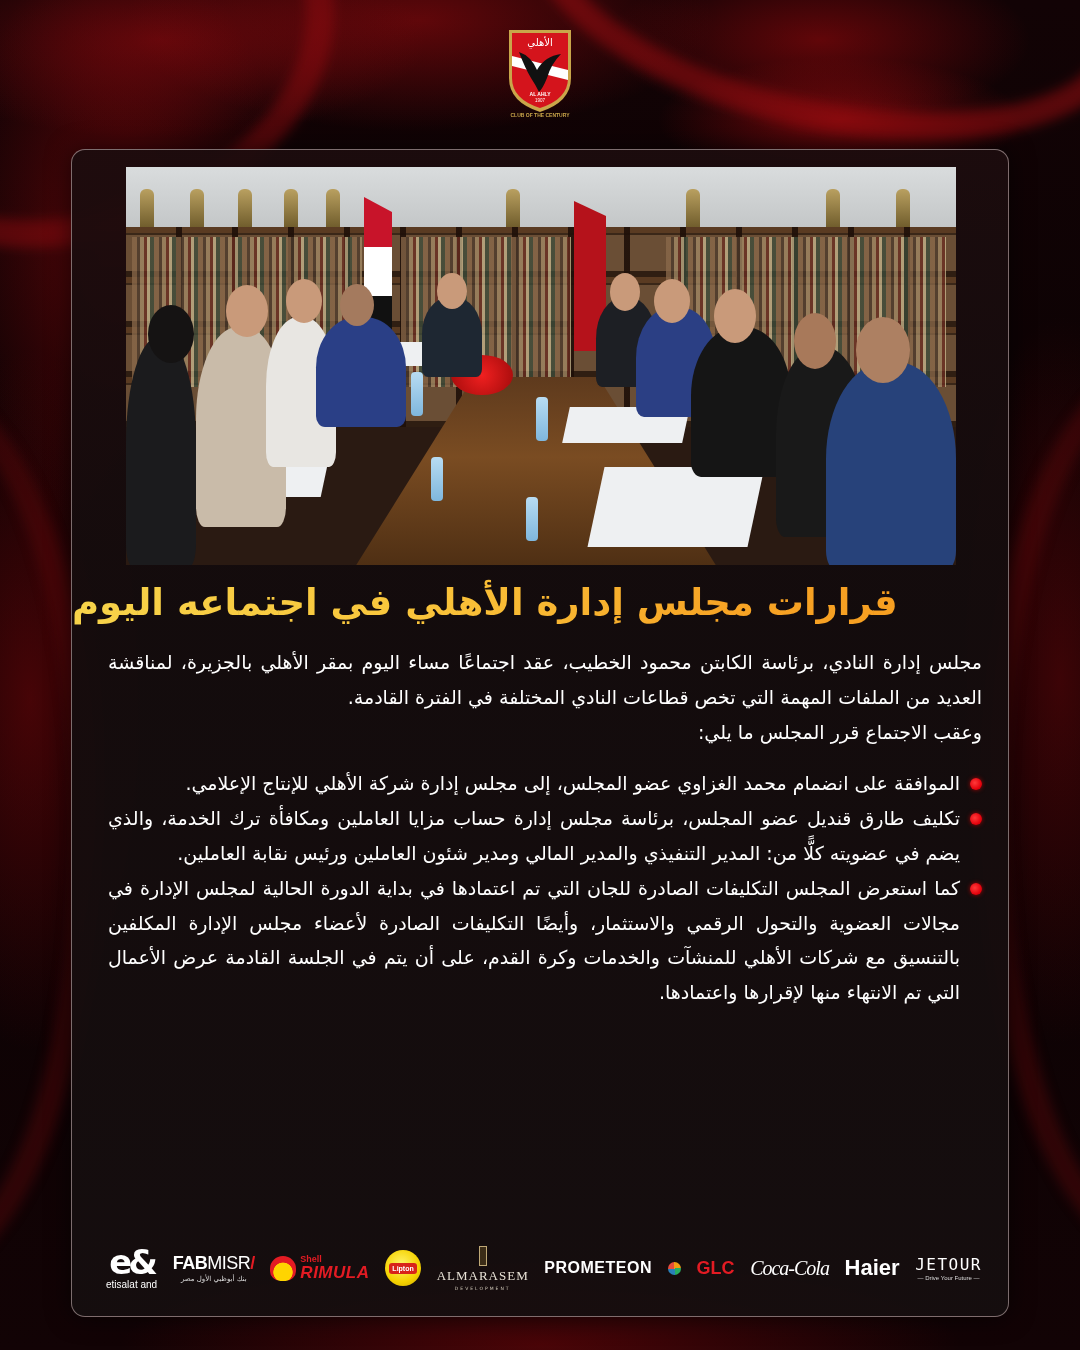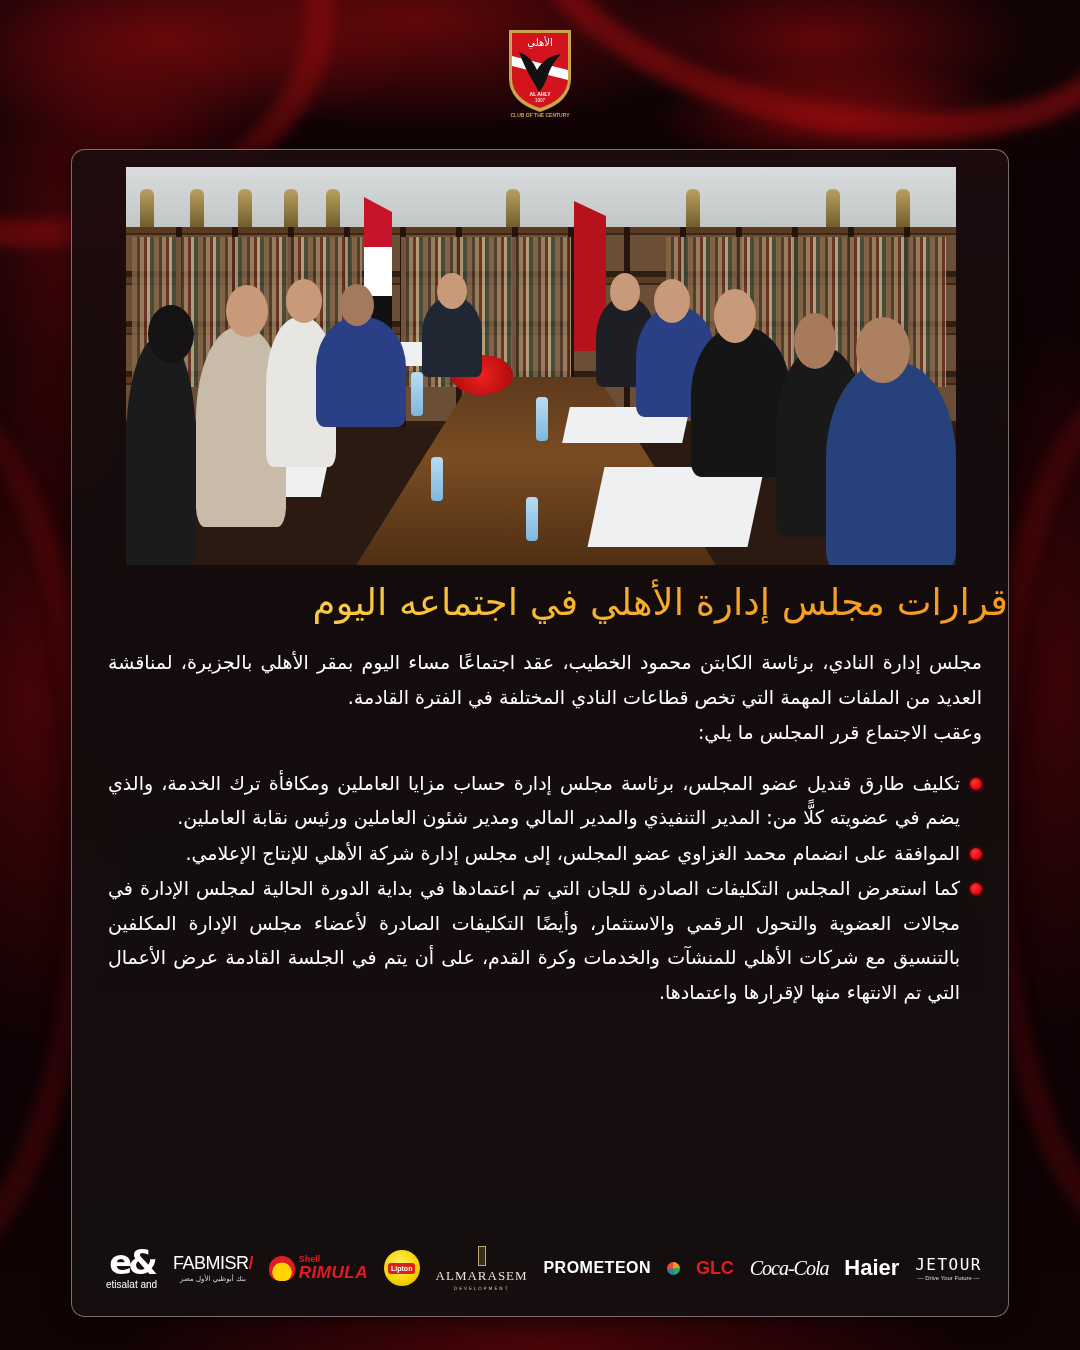--- a/index.html
+++ b/index.html
@@ -73,23 +73,23 @@
       background: linear-gradient(180deg,#5e3a1d,#7a4c22 40%,#4a2c12);
       clip-path: polygon(38% 0, 62% 0, 86% 100%, 14% 100%); }
     .photo .roses { position: absolute; left: 325px; top: 188px; width: 62px; height: 40px; border-radius: 50%; background: radial-gradient(circle,#f02020,#a00a0a); }
     .photo .person { position: absolute; border-radius: 46% 46% 10% 10%; }
     .photo .head { position: absolute; border-radius: 50%; background: #c99a7a; }
     .photo .paper { position: absolute; background: #eef0f2; transform: skewX(-12deg); }
     .photo .bottle { position: absolute; width: 12px; height: 44px; border-radius: 4px; background: linear-gradient(180deg,#b8dcf2,#7fb7dd); }
 
     
     .title {
-      position: absolute; left: 12px; right: 0; top: 428px; text-align: right;
+      position: absolute; left: 0; right: 0; top: 428px; text-align: left;
       direction: rtl;
-      font-family: "DejaVu Sans", sans-serif; font-weight: normal;
+      font-family: "DejaVu Sans", sans-serif; font-weight: bold;
       font-size: 37px; line-height: 50px;
       background: linear-gradient(90deg, #f7d34a 0%, #f9c63c 35%, #f7a425 70%, #f59b1e 100%);
       -webkit-background-clip: text; background-clip: text; color: transparent;
       text-shadow: none;
       letter-spacing: 0px;
     }
 
     
     .body-text {
       position: absolute; left: 36px; right: 26px; top: 495px;
@@ -110,21 +110,21 @@
 
     
     .sponsors {
       position: absolute; left: 34px; right: 26px; top: 1088px; height: 60px;
       display: flex; align-items: center; justify-content: space-between;
     }
     .sp { display: flex; flex-direction: column; align-items: center; justify-content: center; color: #fff; }
     .sp-eand .mark { font-family: "DejaVu Sans", sans-serif; font-weight: bold; font-size: 34px; line-height: 30px; letter-spacing: -4px; }
     .sp-eand .sub { font-family: "Liberation Sans", sans-serif; font-size: 10px; margin-top: 2px; }
     .sp-fab .mark { font-family: "Liberation Sans", sans-serif; font-size: 18px; letter-spacing: -0.5px; }
-    .sp-fab .mark b { font-weight: normal; }
+    .sp-fab .mark b { font-weight: bold; }
     .sp-fab .mark .slash { color: #e31b23; font-weight: bold; }
     .sp-fab .sub { font-size: 7px; color: #ddd; margin-top: 1px; }
     .sp-shell { flex-direction: row; gap: 4px; }
     .shell-shell {
       width: 26px; height: 25px; border-radius: 50% 50% 40% 40%;
       background: radial-gradient(circle at 50% 65%, #ffd400 0 45%, #e31b23 48% 100%);
     }
     .sp-shell .words { display: flex; flex-direction: column; align-items: flex-start; line-height: 1; }
     .sp-shell .w1 { color: #e31b23; font-family: "Liberation Sans", sans-serif; font-size: 9px; font-weight: bold; }
     .sp-shell .w2 { color: #e31b23; font-family: "Liberation Sans", sans-serif; font-size: 17px; font-weight: bold; font-style: italic; letter-spacing: 0.5px; }
@@ -222,25 +222,25 @@
   </div>
 
   <h1 class="title">قرارات مجلس إدارة الأهلي في اجتماعه اليوم</h1>
 
   <div class="body-text">
     <p class="intro">مجلس إدارة النادي، برئاسة الكابتن محمود الخطيب، عقد اجتماعًا مساء اليوم بمقر الأهلي بالجزيرة، لمناقشة العديد من الملفات المهمة التي تخص قطاعات النادي المختلفة في الفترة القادمة.</p>
     <p class="lead">وعقب الاجتماع قرر المجلس ما يلي:</p>
     <ul class="bullets">
       <li>
         <span class="dot"></span>
-        <span>تكليف طارق قنديل عضو المجلس، برئاسة مجلس إدارة حساب مزايا العاملين ومكافأة ترك الخدمة، والذي يضم في عضويته كلًّا من: المدير التنفيذي والمدير المالي ومدير شئون العاملين ورئيس نقابة العاملين.</span>
+        <span>الموافقة على انضمام محمد الغزاوي عضو المجلس، إلى مجلس إدارة شركة الأهلي للإنتاج الإعلامي.</span>
       </li>
       <li>
         <span class="dot"></span>
-        <span>الموافقة على انضمام محمد الغزاوي عضو المجلس، إلى مجلس إدارة شركة الأهلي للإنتاج الإعلامي.</span>
+        <span>تكليف طارق قنديل عضو المجلس، برئاسة مجلس إدارة حساب مزايا العاملين ومكافأة ترك الخدمة، والذي يضم في عضويته كلًّا من: المدير التنفيذي والمدير المالي ومدير شئون العاملين ورئيس نقابة العاملين.</span>
       </li>
       <li>
         <span class="dot"></span>
         <span>كما استعرض المجلس التكليفات الصادرة للجان التي تم اعتمادها في بداية الدورة الحالية لمجلس الإدارة في مجالات العضوية والتحول الرقمي والاستثمار، وأيضًا التكليفات الصادرة لأعضاء مجلس الإدارة المكلفين بالتنسيق مع شركات الأهلي للمنشآت والخدمات وكرة القدم، على أن يتم في الجلسة القادمة عرض الأعمال التي تم الانتهاء منها لإقرارها واعتمادها.</span>
       </li>
     </ul>
   </div>
 
   <div class="sponsors">
     <div class="sp sp-eand">

